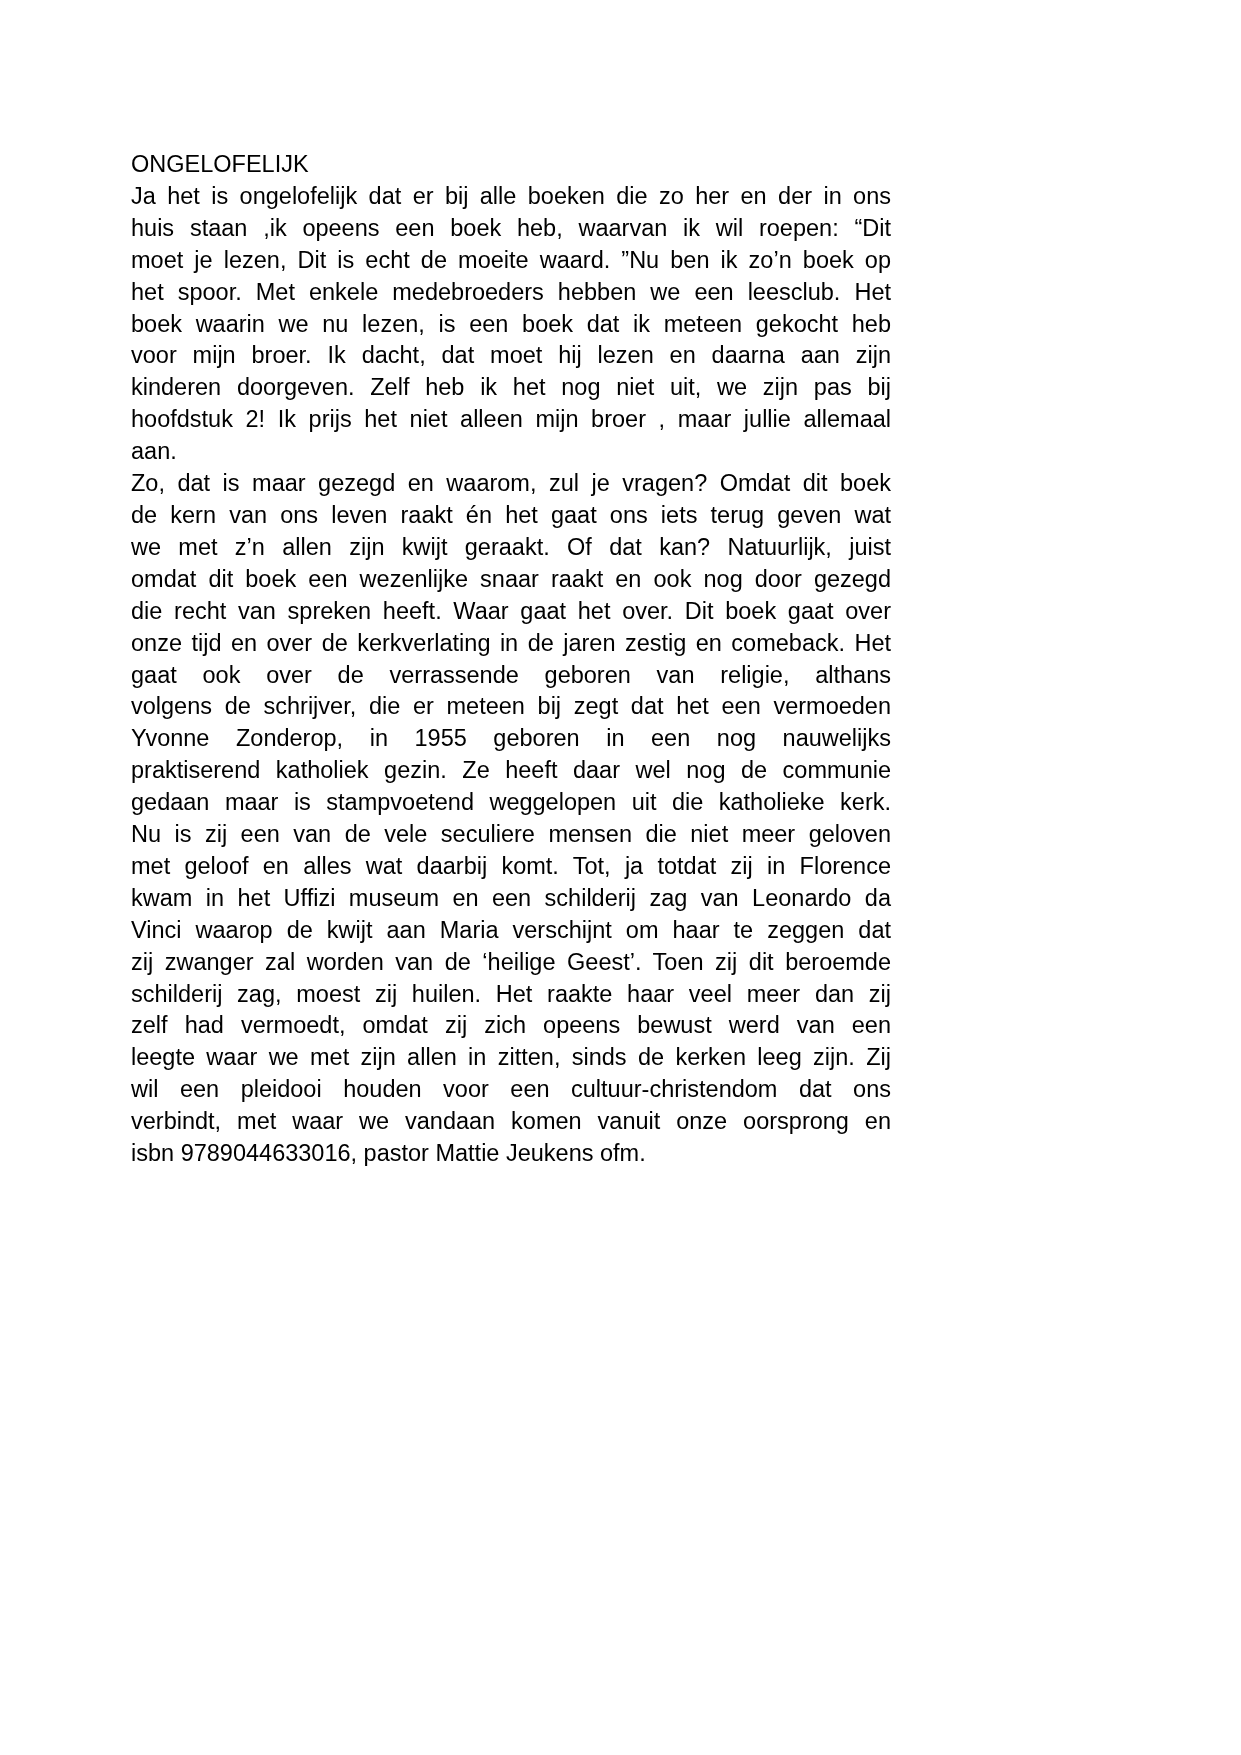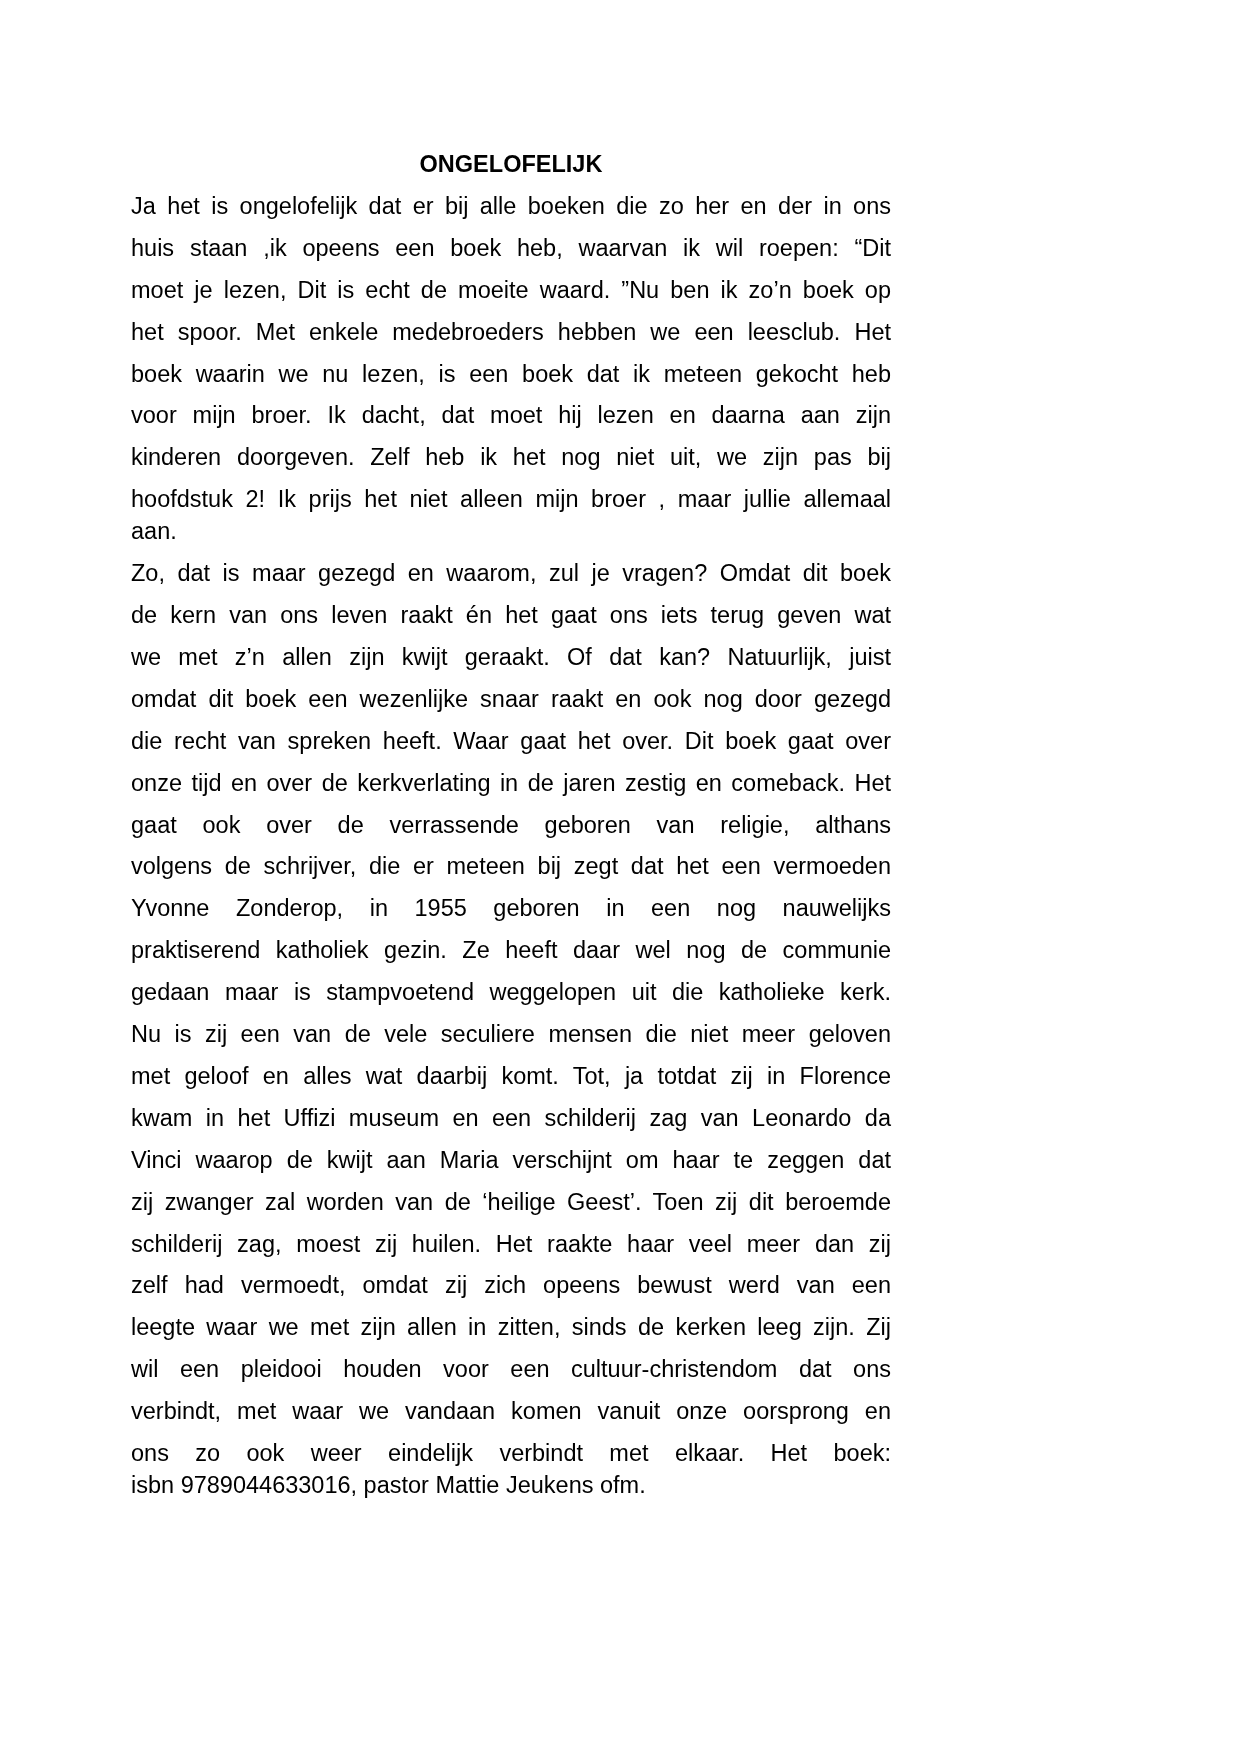--- a/index.html
+++ b/index.html
@@ -23,25 +23,23 @@
     font-size: 23.5px;
     line-height: 31.9px;
     color: #000000;
   }
   .line {
     text-align: left;
   }
   .line.j {
     text-align: justify;
     text-align-last: justify;
-    margin-top: 10px;
   }
   .heading {
-    font-weight: bold;
-    text-align: center;
+    font-weight: normal;
   }
 </style>
 </head>
 <body>
 
 <div class="page">
   <div class="textblock">
     <div class="line heading">ONGELOFELIJK</div>
     <div id="paragraphs">
         <div>
@@ -70,20 +68,19 @@
           <div class="line j">Nu is zij een van de vele seculiere mensen die niet meer geloven</div>
           <div class="line j">met geloof en alles wat daarbij komt. Tot, ja totdat zij in Florence</div>
           <div class="line j">kwam in het Uffizi museum en een schilderij zag van Leonardo da</div>
           <div class="line j">Vinci waarop de kwijt aan Maria verschijnt om haar te zeggen dat</div>
           <div class="line j">zij zwanger zal worden van de ‘heilige Geest’. Toen zij dit beroemde</div>
           <div class="line j">schilderij zag, moest zij huilen. Het raakte haar veel meer dan zij</div>
           <div class="line j">zelf had vermoedt, omdat zij zich opeens bewust werd van een</div>
           <div class="line j">leegte waar we met zijn allen in zitten, sinds de kerken leeg zijn. Zij</div>
           <div class="line j">wil een pleidooi houden voor een cultuur-christendom dat ons</div>
           <div class="line j">verbindt, met waar we vandaan komen vanuit onze oorsprong en</div>
-          <div class="line j">ons zo ook weer eindelijk verbindt met elkaar. Het boek:</div>
         </div>
         <div>
           <div class="line">isbn 9789044633016, pastor Mattie Jeukens ofm.</div>
         </div>
       </div>
   </div>
 </div>
 
 </body></html>

